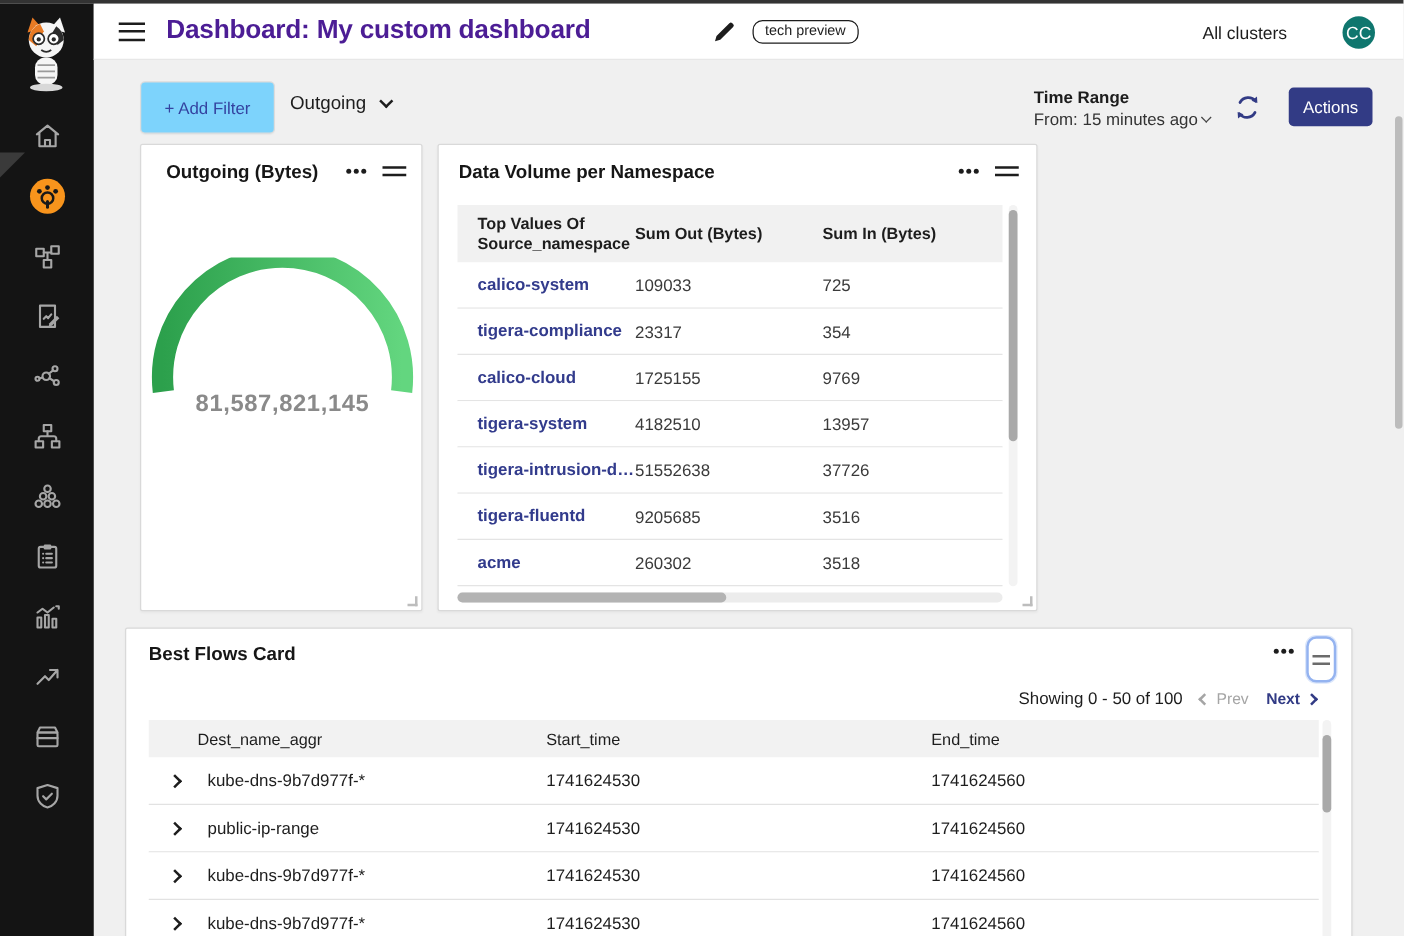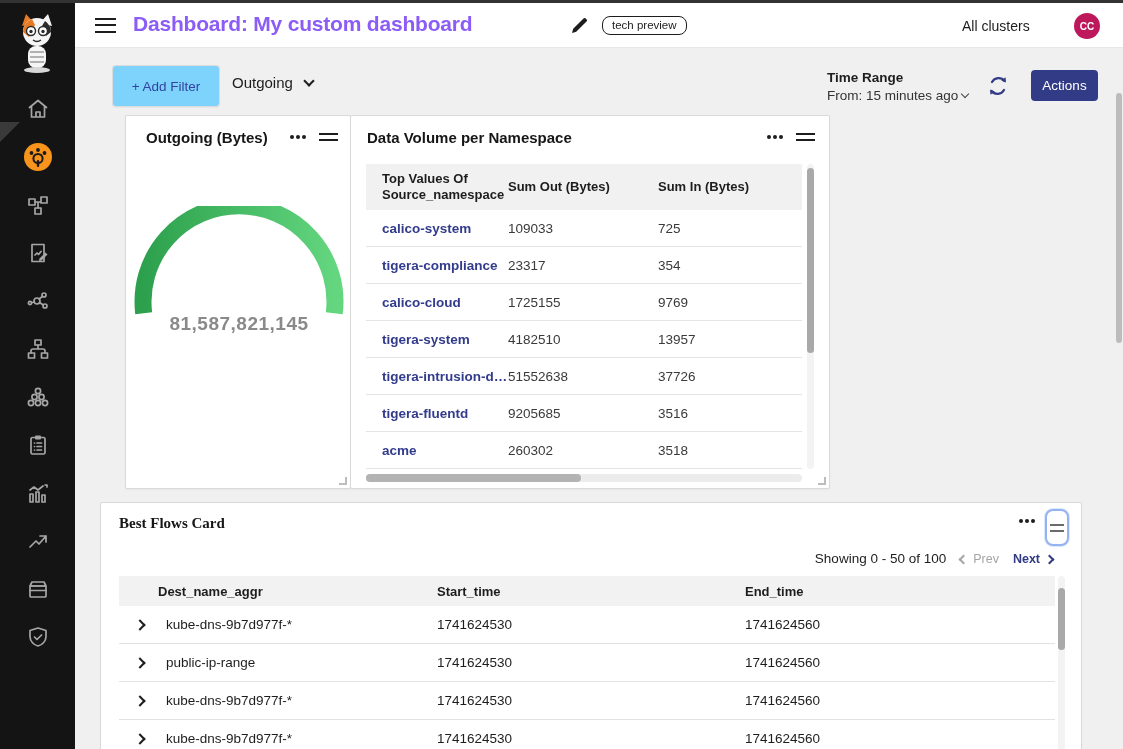--- a/index.html
+++ b/index.html
@@ -15,25 +15,25 @@
   .logo { position:absolute; left:14px; top:9px; width:46px; height:62px; }
   .side-notch { position:absolute; left:0; top:119px; width:0; height:0;
     border-top:20px solid #3a3a3a; border-right:20px solid transparent; }
   .nav-item { position:absolute; left:0; width:75px; height:48px; display:flex; align-items:center; justify-content:center; cursor:pointer; }
   .nav-item svg { stroke:#a6a6a6; fill:none; stroke-width:1.7; stroke-linecap:round; stroke-linejoin:round; }
 
   
   .header { position:absolute; left:75px; top:3px; width:1048px; height:45px; background:#ffffff; border-bottom:1px solid #e7e7e7; display:flex; align-items:center; }
   .hamburger { position:absolute; left:20px; top:15px; width:21px; height:15px; border-top:2.5px solid #1d1d1d; border-bottom:2.5px solid #1d1d1d; cursor:pointer; }
   .hamburger::after { content:""; display:block; margin-top:4px; border-top:2.5px solid #1d1d1d; }
-  .page-title { position:absolute; left:58px; top:9px; font-size:21px; font-weight:700; color:#8b5cf6; letter-spacing:-0.2px; }
+  .page-title { position:absolute; left:58px; top:9px; font-size:21px; font-weight:700; color:#4c1d95; letter-spacing:-0.2px; }
   .pencil { position:absolute; left:494px; top:13px; width:20px; height:20px; cursor:pointer; }
   .badge { position:absolute; left:527px; top:13px; padding:2px 9px 3px; border:1.5px solid #1d1d1d; border-radius:8px; font-size:11.5px; color:#1d1d1d; background:#fff; }
   .all-clusters { position:absolute; left:887px; top:15px; font-size:14px; color:#1d1d1d; cursor:pointer; }
-  .avatar { position:absolute; left:999px; top:10px; width:26px; height:26px; border-radius:50%; background:#be185d; color:#ffffff; font-size:10px; font-weight:700; display:flex; align-items:center; justify-content:center; cursor:pointer; }
+  .avatar { position:absolute; left:999px; top:10px; width:26px; height:26px; border-radius:50%; background:#0f766e; color:#ffffff; font-size:14px; font-weight:400; display:flex; align-items:center; justify-content:center; cursor:pointer; }
 
   
   .btn-add-filter { position:absolute; left:112px; top:65px; width:108px; height:42px; background:#7dd3fc; border:1px solid #dcdcdc; border-radius:4px; color:#3443a0; font-size:13.5px; display:flex; align-items:center; justify-content:center; cursor:pointer; box-shadow:0 1px 1px rgba(0,0,0,.04); }
   .cluster-dd { position:absolute; left:232px; top:74px; display:flex; align-items:center; gap:12px; font-size:15px; color:#1d1d1d; cursor:pointer; }
   .chev-down { width:8px; height:8px; border-right:2px solid #1d1d1d; border-bottom:2px solid #1d1d1d; transform:rotate(45deg); margin-top:-4px; }
   .time-range { position:absolute; left:827px; top:70px; }
   .time-range .tr-label { font-size:13.5px; font-weight:700; color:#1d1d1d; }
   .time-range .tr-value { margin-top:3px; font-size:13.5px; color:#333; display:flex; align-items:center; gap:4px; cursor:pointer; }
   .chev-down-sm { width:6px; height:6px; border-right:1.7px solid #444; border-bottom:1.7px solid #444; transform:rotate(45deg); margin-top:-3px; }
   .refresh { position:absolute; left:987px; top:75px; width:22px; height:22px; cursor:pointer; }
@@ -41,21 +41,21 @@
 
   
   .card { position:absolute; background:#fff; border:1px solid #d9d9d9; border-radius:2px; box-shadow:0 1px 2px rgba(0,0,0,.04); }
   .card-title { position:absolute; font-size:15px; font-weight:700; color:#161616; }
   .card-icons { position:absolute; display:flex; align-items:center; gap:13px; }
   .dots { width:4px; height:4px; border-radius:50%; background:#1d1d1d; box-shadow:6px 0 0 #1d1d1d, 12px 0 0 #1d1d1d; margin-right:12px; cursor:pointer; }
   .dragbars { width:19px; height:8px; border-top:2px solid #1d1d1d; border-bottom:2px solid #1d1d1d; cursor:grab; }
   .resize-corner { position:absolute; right:3px; bottom:3px; width:8px; height:8px; border-right:2px solid #bdbdbd; border-bottom:2px solid #bdbdbd; }
 
   
-  #card-outgoing { left:125px; top:115px; width:226px; height:374px; }
+  #card-outgoing { left:112px; top:115px; width:226px; height:374px; }
   #card-outgoing .card-title { left:20px; top:13px; }
   #card-outgoing .card-icons { right:12px; top:17px; }
   .gauge-svg { position:absolute; left:8px; top:90px; }
   .gauge-value { position:absolute; left:0; top:197px; width:226px; text-align:center; font-size:19px; font-weight:700; color:#8a8a8a; letter-spacing:0.5px; }
 
   
   #card-datavol { left:350px; top:115px; width:480px; height:374px;padding-left:13px; }
   #card-datavol .card-title { left:16px; top:13px; }
   #card-datavol .card-icons { right:14px; top:17px; }
   .dv-table { position:absolute; left:15px; top:48px; width:436px; }
@@ -67,33 +67,33 @@
   .c3 { width:128px; }
   .ns-link { font-size:13.5px; font-weight:700; color:#323b8c; cursor:pointer;margin-top:12px; }
   .dv-val { font-size:13.5px; color:#3a3a3a; }
   .dv-vscroll { position:absolute; left:456px; top:48px; width:7px; height:305px; background:#f3f3f3; border-radius:4px; }
   .dv-vthumb { position:absolute; left:0; top:4px; width:7px; height:185px; background:#a9a9a9; border-radius:4px; cursor:pointer; }
   .dv-hscroll { position:absolute; left:15px; top:358px; width:436px; height:8px; background:#ececec; border-radius:4px; }
   .dv-hthumb { position:absolute; left:0; top:0; width:215px; height:8px; background:#b3b3b3; border-radius:4px; cursor:pointer; }
 
   
   #card-bestflows { left:100px; top:502px; width:982px; height:300px; }
-  #card-bestflows .card-title { left:18px; top:12px;font-family:Liberation Serif, serif; }
+  #card-bestflows .card-title { left:18px; top:12px; }
   #card-bestflows .card-icons { right:46px; top:16px; }
   .drag-focus { position:absolute; right:12px; top:6px; width:24px; height:37px; background:#fff; border:2px solid #94b3f0; border-radius:8px; display:flex; align-items:center; justify-content:center; box-shadow:0 0 0 1px #dce7fb; cursor:grab; }
   .drag-focus .dragbars { width:14px; border-color:#6b6b6b; }
   .pagination { position:absolute; right:28px; top:48px; display:flex; align-items:flex-end; gap:14px; }
   .showing { font-size:13.5px; color:#1d1d1d; }
   .pg-prev { display:flex; align-items:center; gap:6px; font-size:12.5px; color:#a5a5a5; cursor:pointer; }
   .pg-next { display:flex; align-items:center; gap:6px; font-size:12.5px; font-weight:700; color:#323b85; cursor:pointer; }
   .chev-l { width:7px; height:7px; border-left:2px solid #a5a5a5; border-bottom:2px solid #a5a5a5; transform:rotate(45deg); }
   .chev-r-blue { width:7px; height:7px; border-right:2px solid #323b85; border-top:2px solid #323b85; transform:rotate(45deg); }
   .bf-table { position:absolute; left:18px; top:73px; width:936px; }
   .bf-head { display:flex; background:#f2f2f2; height:30px; align-items:center; }
-  .bf-head .c { font-size:13px; font-weight:700; color:#1d1d1d; }
+  .bf-head .c { font-size:13px; font-weight:400; color:#1d1d1d; }
   .bf-row { display:flex; align-items:center; height:38px; border-bottom:1px solid #e2e2e2; background:#fff; }
   .bc1 { width:318px; padding-left:39px; display:flex; align-items:center; gap:12px; }
   .bc1.head-pad { padding-left:39px; }
   .bc2 { width:308px; }
   .bc3 { width:270px; }
   .bf-cell { font-size:13.5px; color:#1d1d1d; }
   .row-chev { width:8px; height:8px; border-top:2px solid #1d1d1d; border-right:2px solid #1d1d1d; transform:rotate(45deg); margin-left:-22px; margin-right:10px; cursor:pointer; }
   .bf-vscroll { position:absolute; left:957px; top:73px; width:7px; height:200px; background:#f3f3f3; border-radius:4px; }
   .bf-vthumb { position:absolute; left:0; top:12px; width:7px; height:62px; background:#a9a9a9; border-radius:4px; cursor:pointer; }
 

